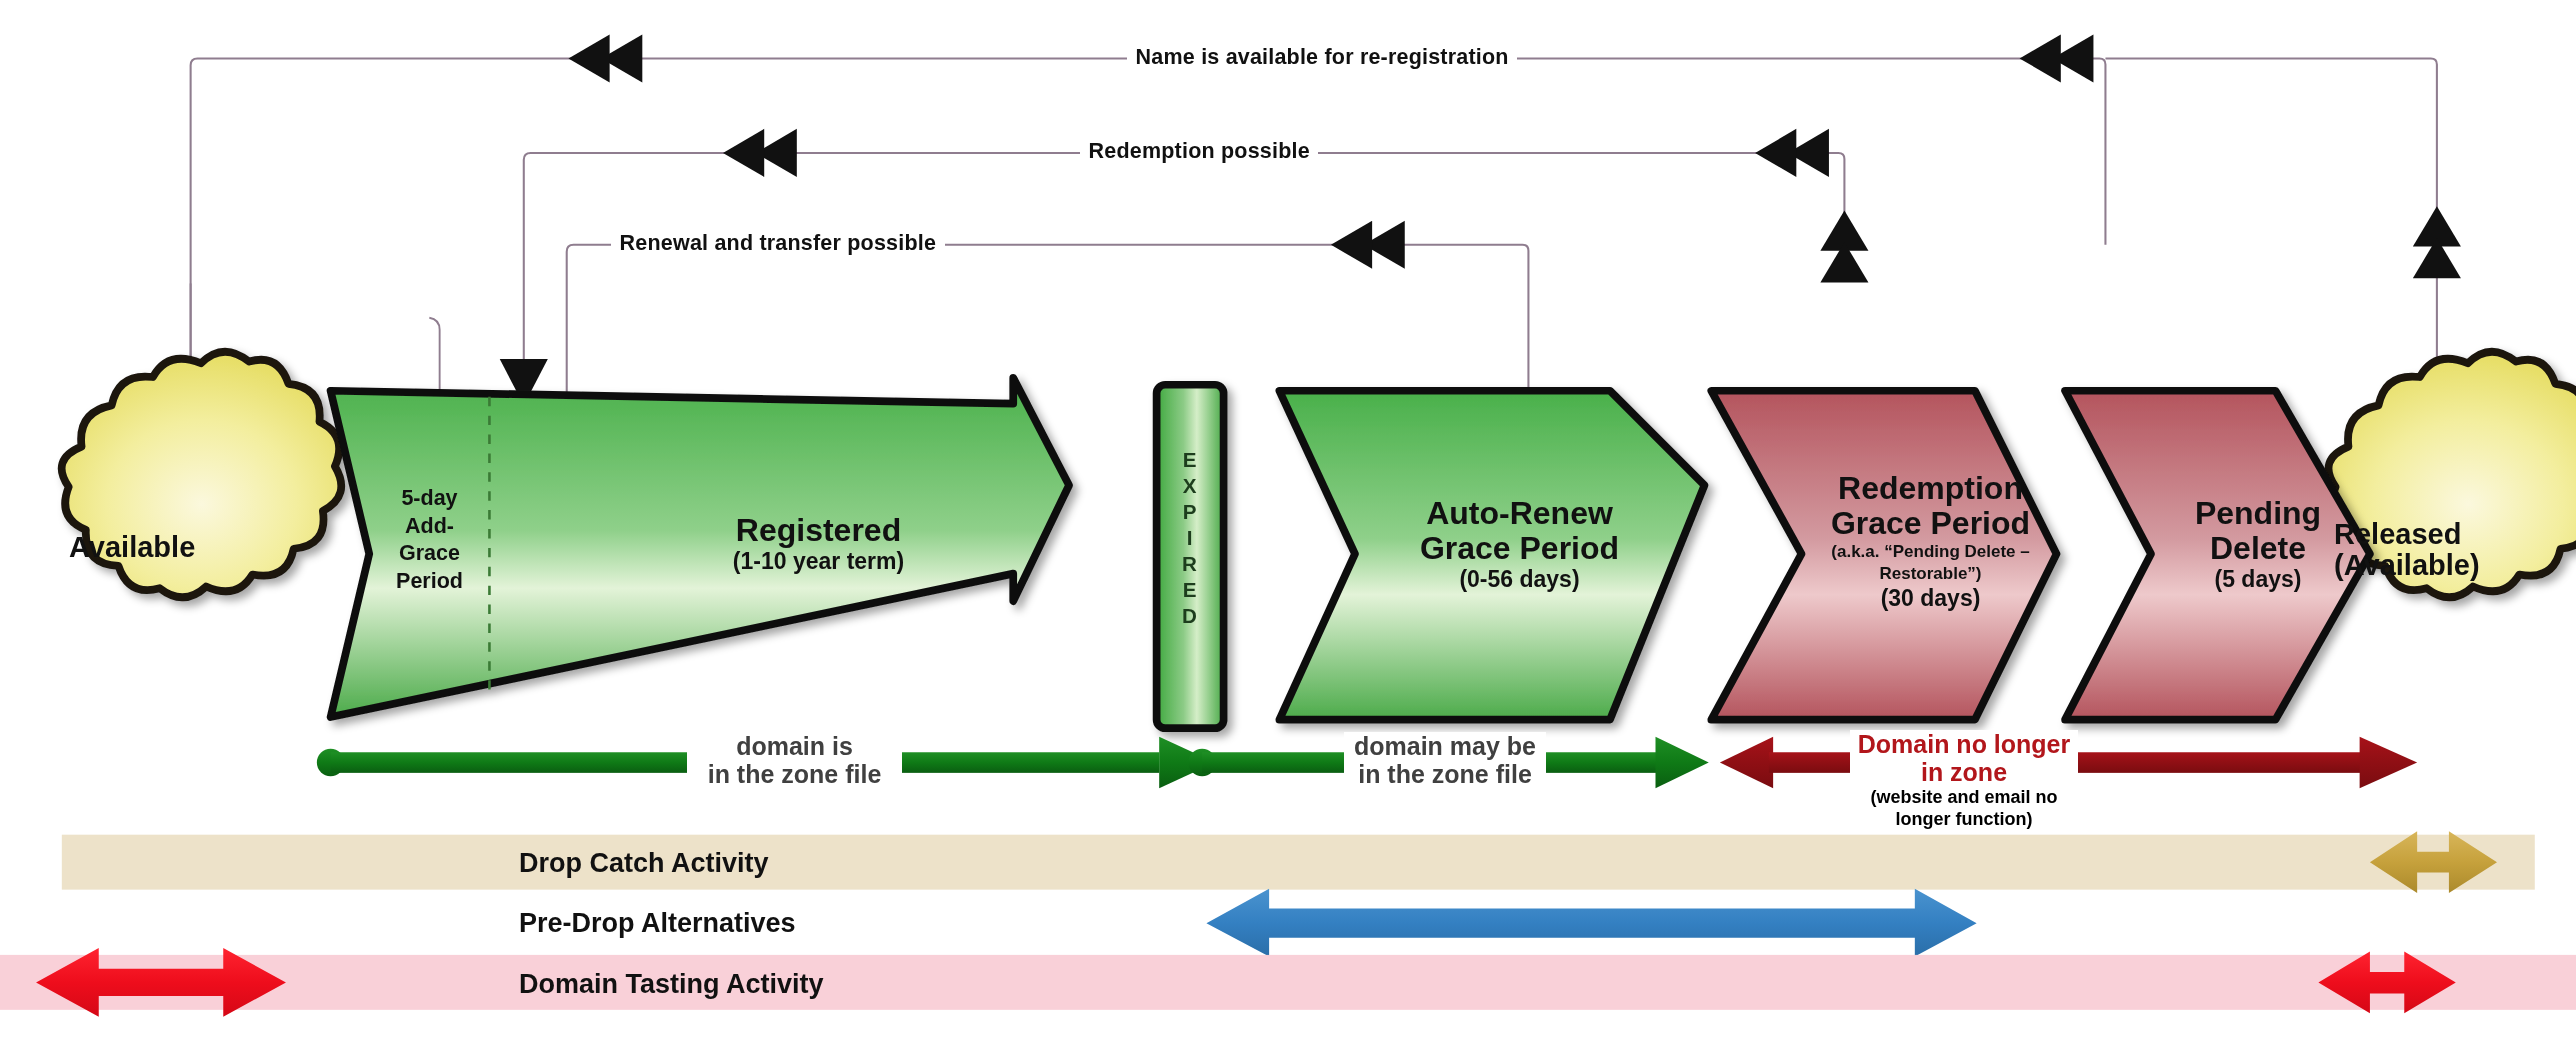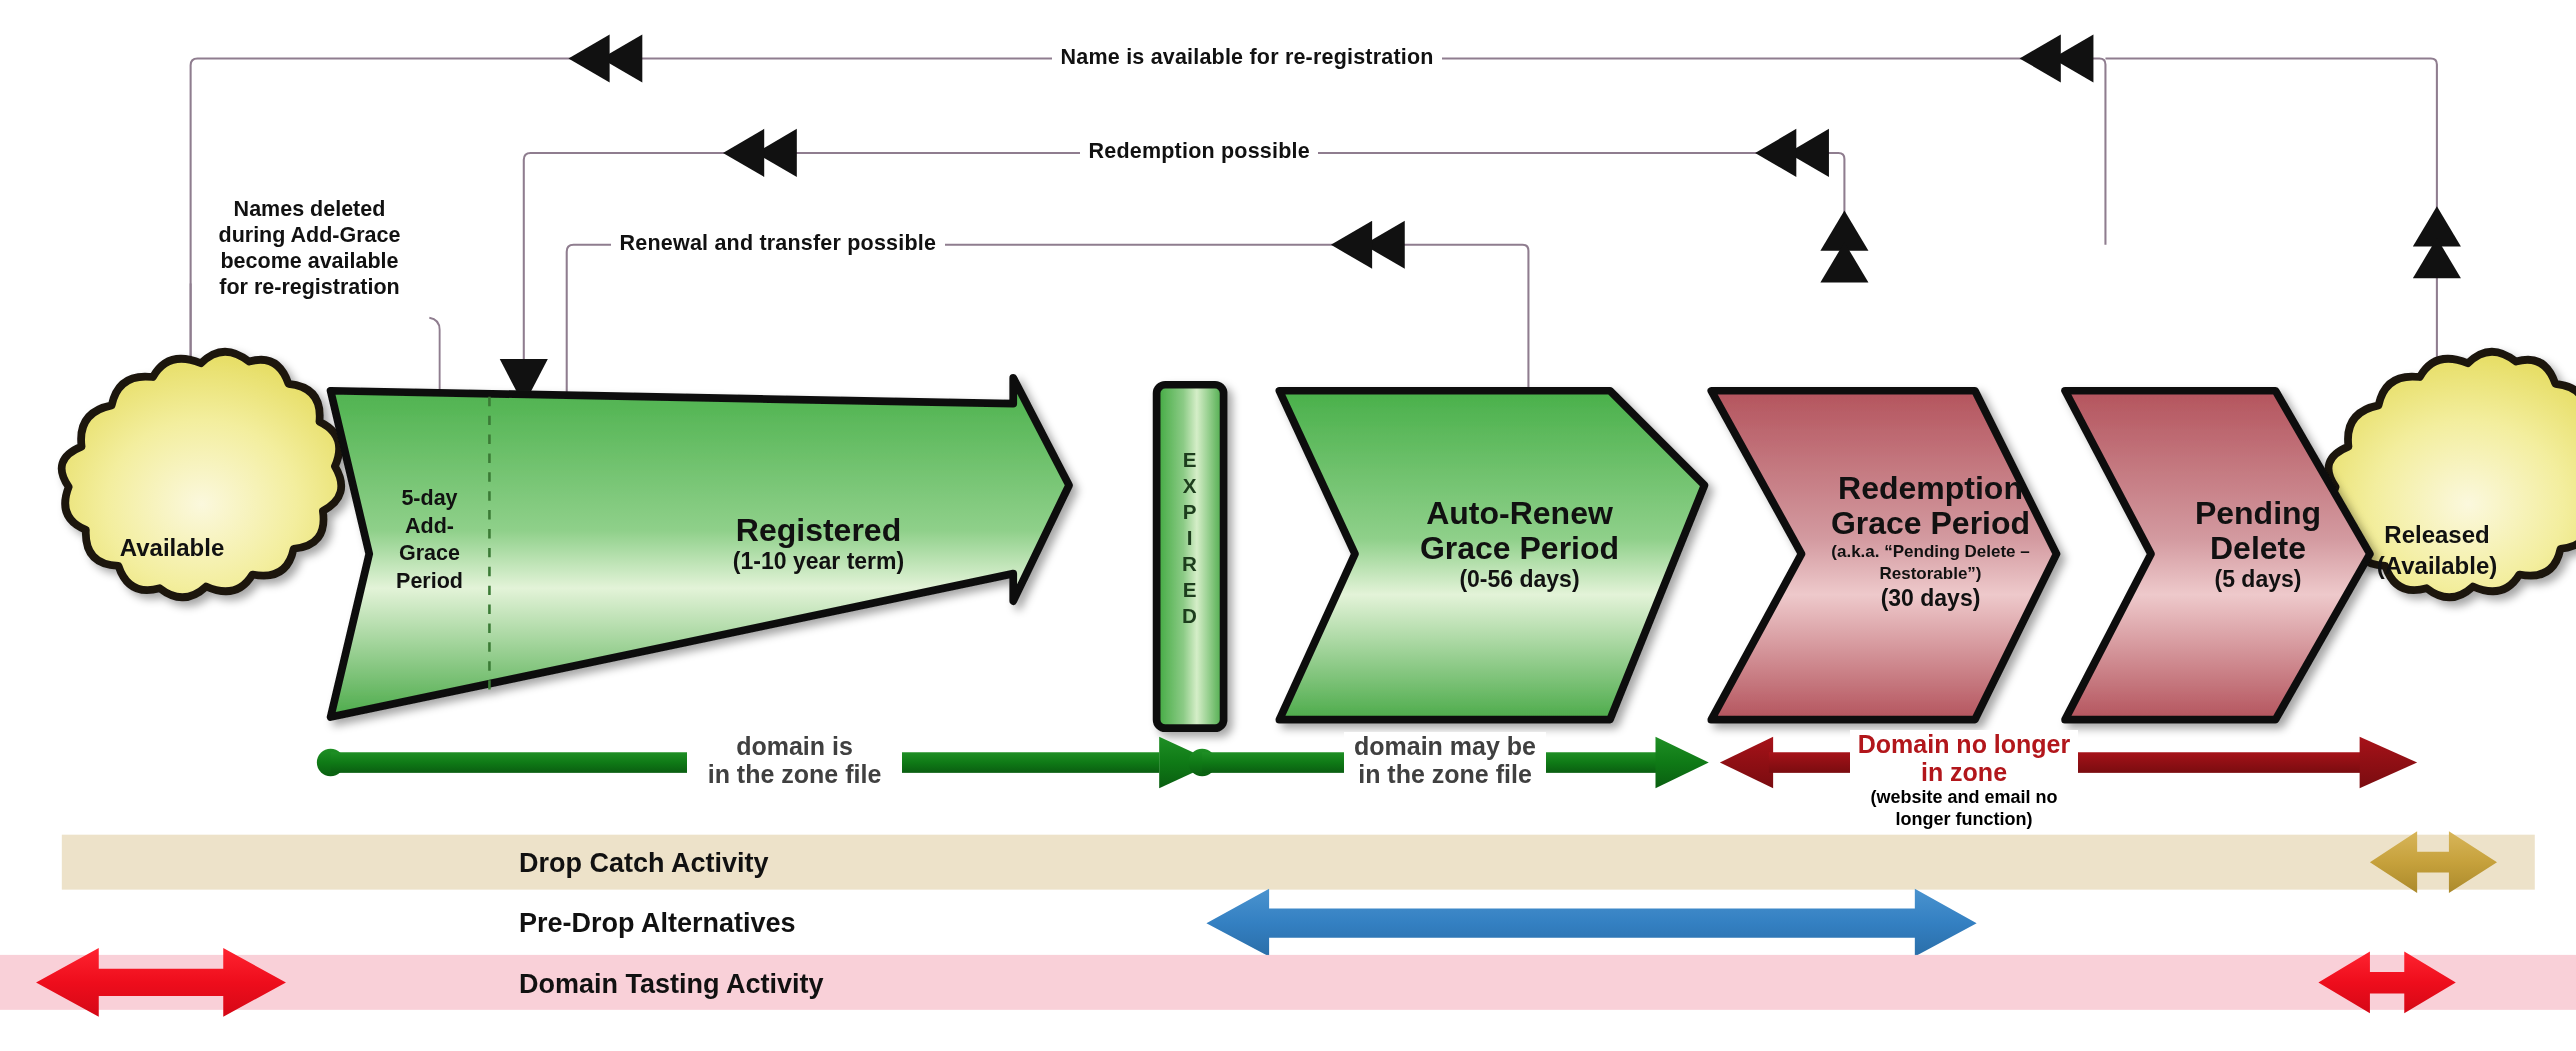--- a/index.html
+++ b/index.html
@@ -12,21 +12,21 @@
 
   .flowlbl{font-size:21.5px;font-weight:600;letter-spacing:0.2px;background:#fff;padding:0 8.6px;}
   .notetext{font-size:21.5px;font-weight:700;line-height:26px;text-align:center;color:#111;}
 
   .shapetext{position:absolute;text-align:center;color:#111;pointer-events:none;}
   .shapetitle{font-size:32px;font-weight:bold;line-height:35px;}
   .shapesub{font-size:23px;font-weight:bold;line-height:27.5px;}
   .shapesmall{font-size:17px;font-weight:bold;line-height:22px;}
   .smalltitle{font-size:21.5px;font-weight:bold;line-height:27.5px;}
 
-  .cloudtext{font-size:24px;font-weight:bold;line-height:31px;text-align:center;color:#111;}
+  .cloudtext{font-size:29px;font-weight:bold;line-height:31px;color:#111;}
 
   .zonelbl{font-size:25px;font-weight:bold;line-height:28px;text-align:center;background:#fff;}
   .zonegreen{color:#404040;}
   .zonered{color:#b2161b;}
   .zoneredsub{font-size:18px;font-weight:bold;color:#000000;line-height:22px;}
 
   .bandlabel{font-size:27px;font-weight:bold;color:#111;}
   .expiredtxt{font-size:20.6px;font-weight:bold;line-height:26px;color:#1d3d1d;text-align:center;letter-spacing:0.9px;}
 </style>
 </head>
@@ -203,32 +203,26 @@
 
     <g>
       <rect x="0" y="1112" width="3000" height="64" fill="#f9ced6" opacity="0.95"></rect>
     </g>
     <g>
       <polygon points="42,1144 115,1104 115,1128 260,1128 260,1104 333,1144 260,1184 260,1160 115,1160 115,1184" fill="url(#gTastRed)"></polygon>
       <polygon points="2700,1144 2760,1108 2760,1132 2800,1132 2800,1108 2860,1144 2800,1180 2800,1157 2760,1157 2760,1180" fill="url(#gTastRed)"></polygon>
     </g>
   </svg>
 
-  <div class="lbl flowlbl" style="left:1052px;top:45px;">Name is available for re-registration</div>
+  <div class="lbl flowlbl" style="left:1127px;top:45px;">Name is available for re-registration</div>
 
   <div class="lbl flowlbl" style="left:1080px;top:139px;">Redemption possible</div>
 
   <div class="lbl flowlbl" style="left:611px;top:231px;">Renewal and transfer possible</div>
 
-  <div class="abs notetext" style="left:172px;top:196px;width:275px;">
-    <div>Names deleted</div>
-    <div>during Add-Grace</div>
-    <div>become available</div>
-    <div>for re-registration</div>
-  </div>
 
   <div class="abs cloudtext" style="left:69px;top:532px;width:206px;">
     <div>Available</div>
   </div>
 
   <div class="abs cloudtext" style="left:2334px;top:519px;width:206px;">
     <div>Released</div>
     <div>(Available)</div>
   </div>
 

